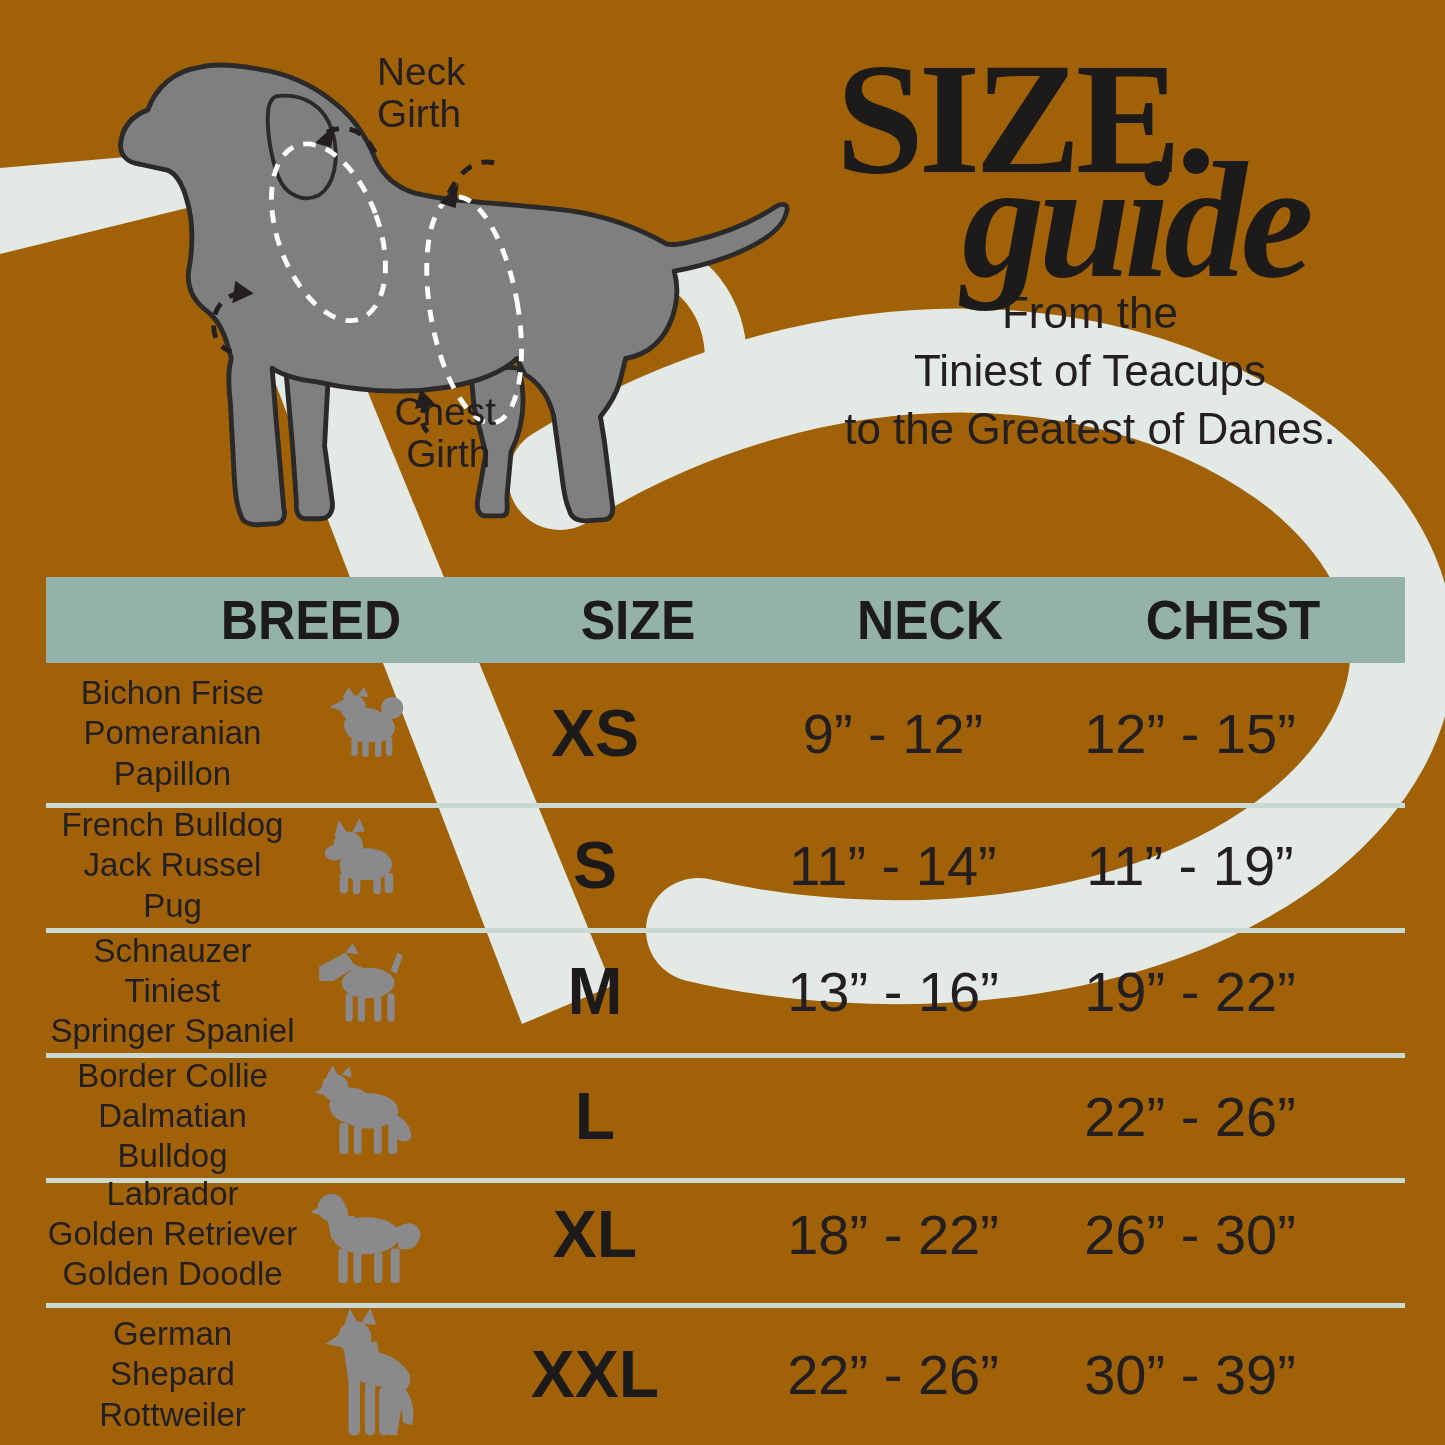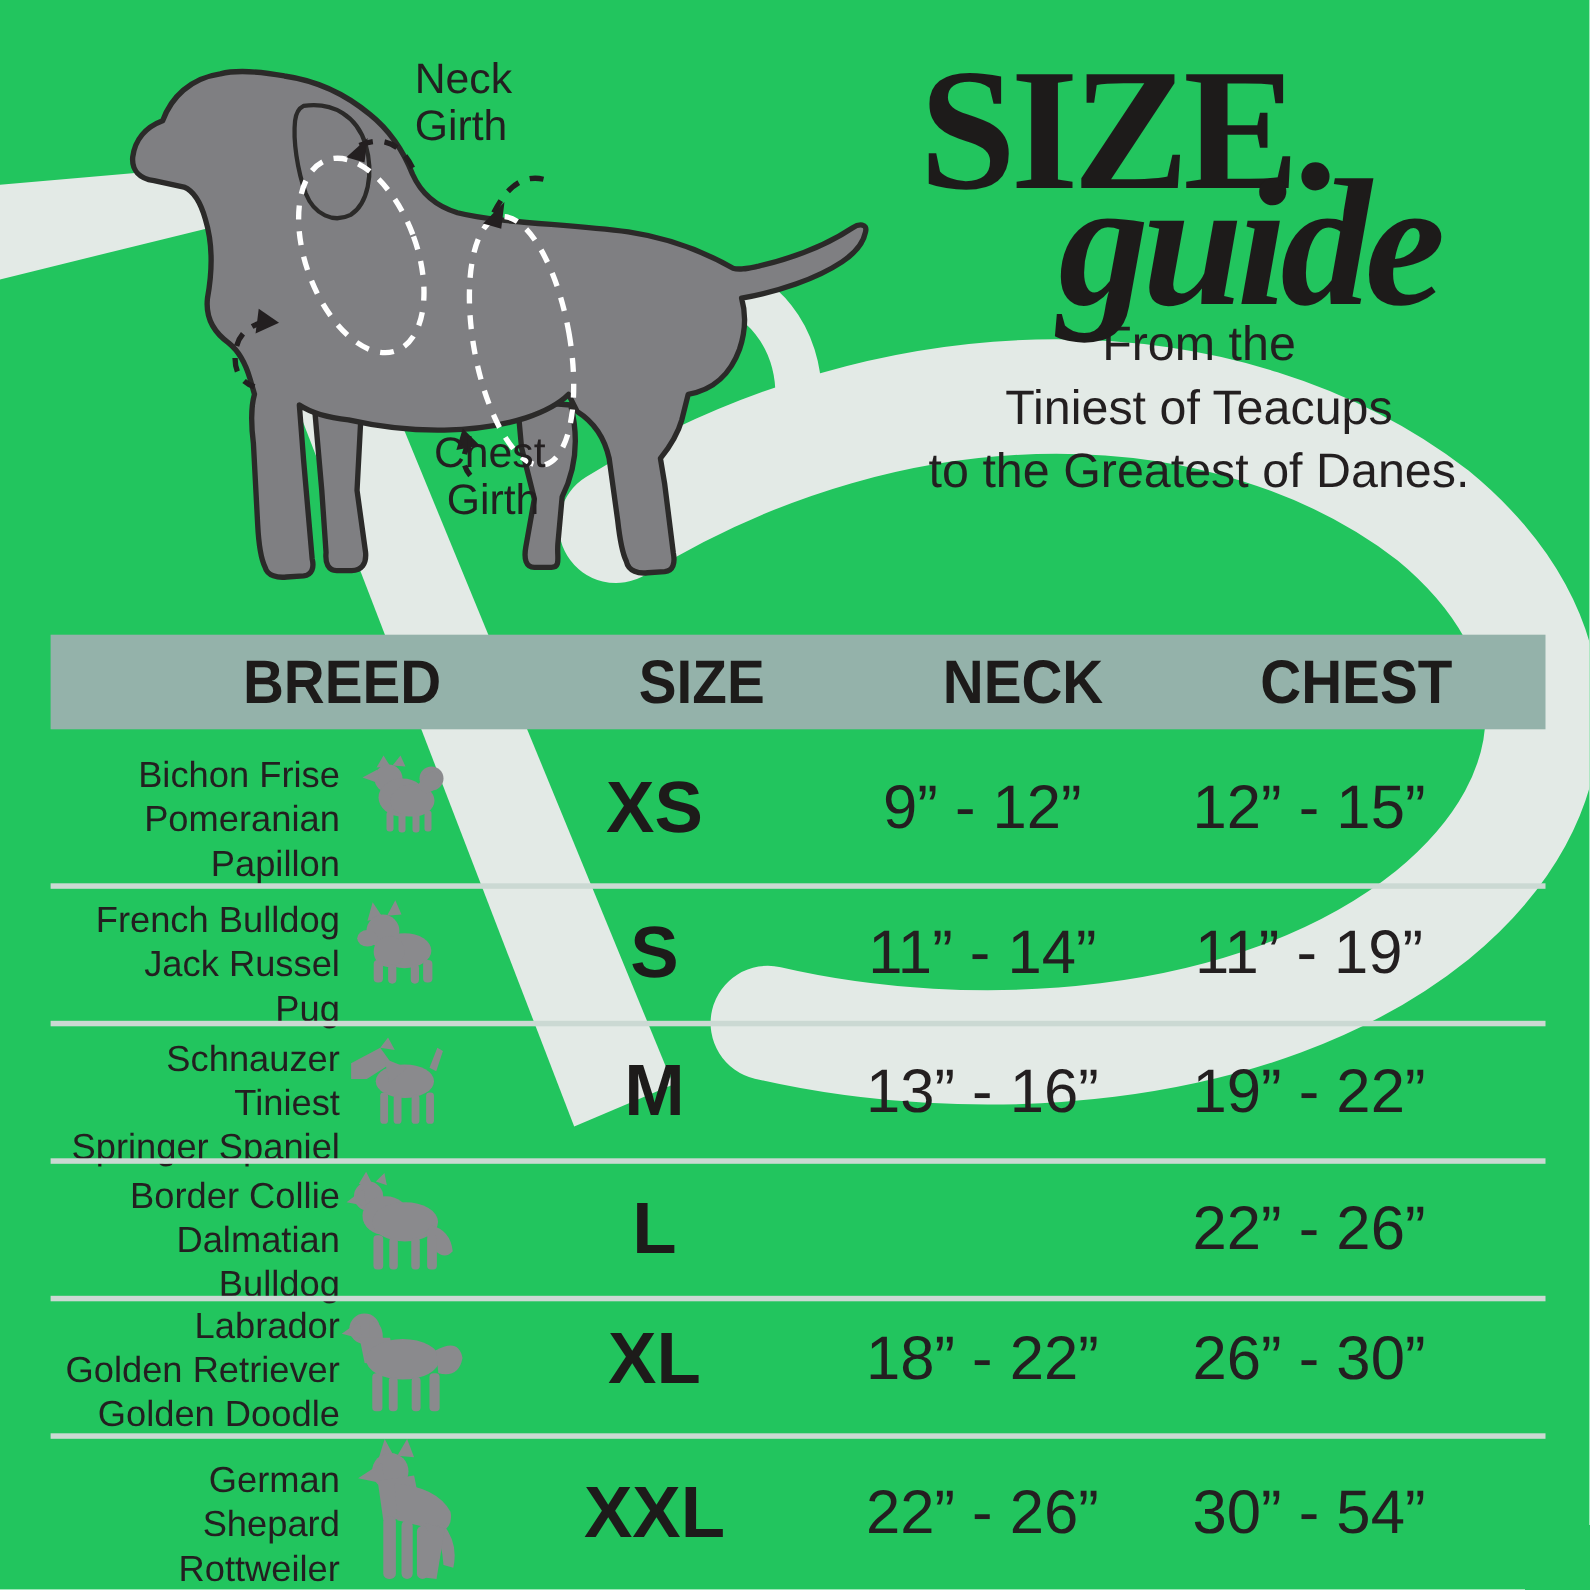--- a/index.html
+++ b/index.html
@@ -1,17 +1,17 @@
 <!DOCTYPE html>
 <html><head>
 <meta charset="utf-8">
 <style>
   html,body{margin:0;padding:0;background:#ffffff;}
   .canvas{
-    position:relative;width:1445px;height:1445px;background:#22c55e;overflow:hidden;
+    position:relative;width:1445px;height:1445px;background:#a16207;overflow:hidden;
     font-family:"Liberation Sans", sans-serif;color:#231f20;
   }
   svg{display:block;}
 
   
   .watermark{position:absolute;left:0;top:0;width:1445px;height:1445px;z-index:0;}
 
   
   .dog-diagram{position:absolute;left:85px;top:38px;width:720px;height:505px;z-index:2;}
 
@@ -40,22 +40,22 @@
     position:absolute;top:0;height:86px;line-height:86px;
     font-weight:bold;font-size:56px;color:#1d1b1a;
     transform:translateX(-50%) scaleX(0.92);white-space:nowrap;
   }
   .h-breed{left:265px;} .h-size{left:592px;} .h-neck{left:884px;} .h-chest{left:1187px;}
 
   .separator{position:absolute;left:46px;width:1359px;height:5px;background:#cbd9d3;z-index:2;}
 
   .row{position:absolute;left:0;width:1445px;z-index:2;}
   .breed-cell{
-    position:absolute;left:14px;width:295px;text-align:right;
-    font-size:33px;line-height:1.22;color:#231f20;top:50%;transform:translateY(-50%);margin-top:12px;
+    position:absolute;left:25px;width:295px;text-align:center;
+    font-size:33px;line-height:1.22;color:#231f20;top:50%;transform:translateY(-50%);
   }
   .icon-cell{position:absolute;left:365px;transform:translateX(-50%);}
   .size-cell{
     position:absolute;left:595px;transform:translate(-50%,-50%);top:50%;
     font-weight:bold;font-size:66px;color:#1d1b1a;white-space:nowrap;
   }
   .neck-cell,.chest-cell{
     position:absolute;transform:translate(-50%,-50%);top:50%;
     font-size:56px;color:#231f20;white-space:nowrap;
   }
@@ -287,16 +287,16 @@
           <path d="M50,32 Q80,34 90,52 Q92,62 84,66 L52,58 Z"></path>
         <path d="M84,60 Q96,74 92,92 L85,90 Q84,74 78,64 Z"></path>
         <rect x="42" y="55" width="9" height="45" rx="4"></rect>
           <rect x="55" y="58" width="8" height="42" rx="4"></rect>
         <path d="M72,60 L86,64 L80,100 L71,99 Z"></path>
           <rect x="66" y="62" width="8" height="38" rx="4"></rect>
       </svg>
     </div>
     <div class="size-cell">XXL</div>
     <div class="neck-cell">22” - 26”</div>
-    <div class="chest-cell">30” - 54”</div>
+    <div class="chest-cell">30” - 39”</div>
   </div>
 
 </div>
 
 </body></html>

